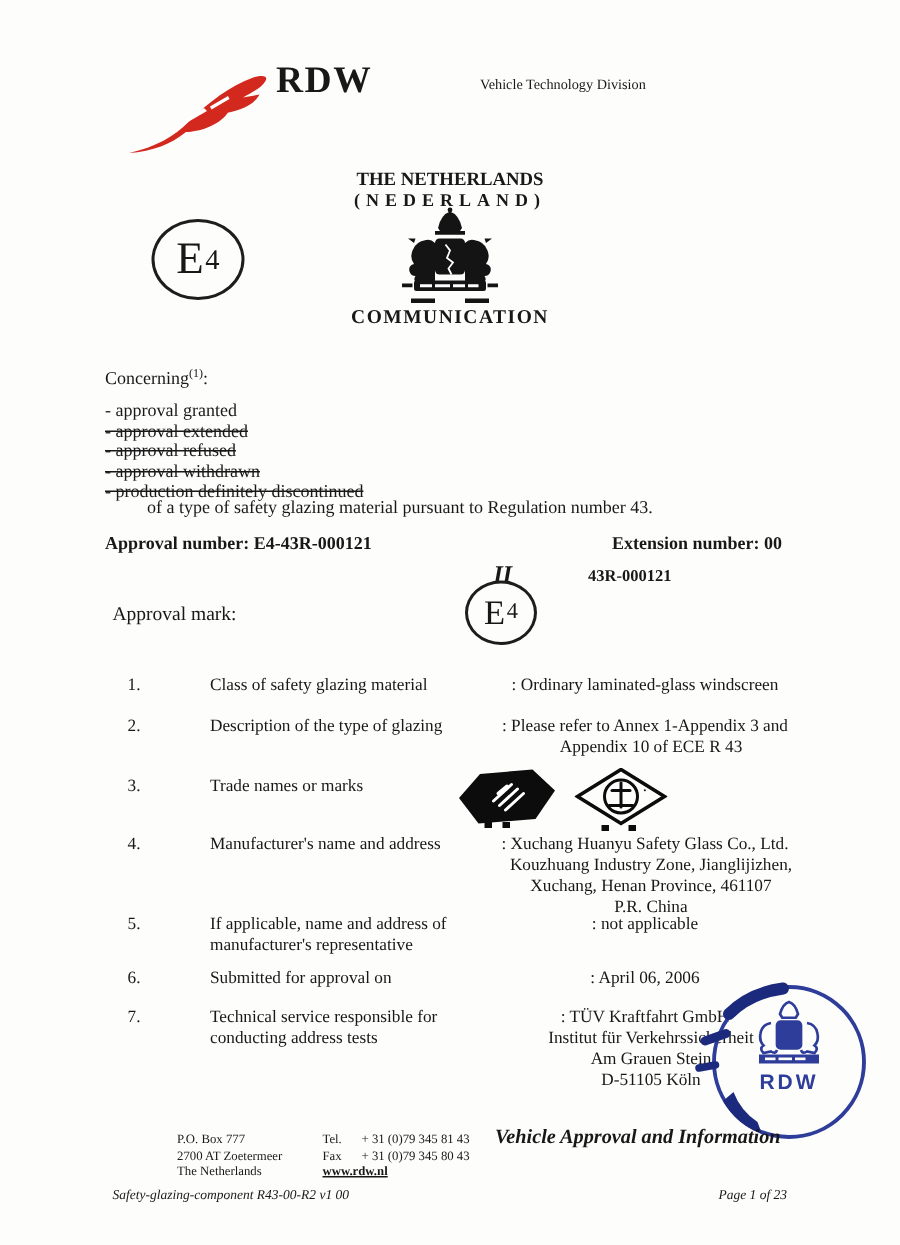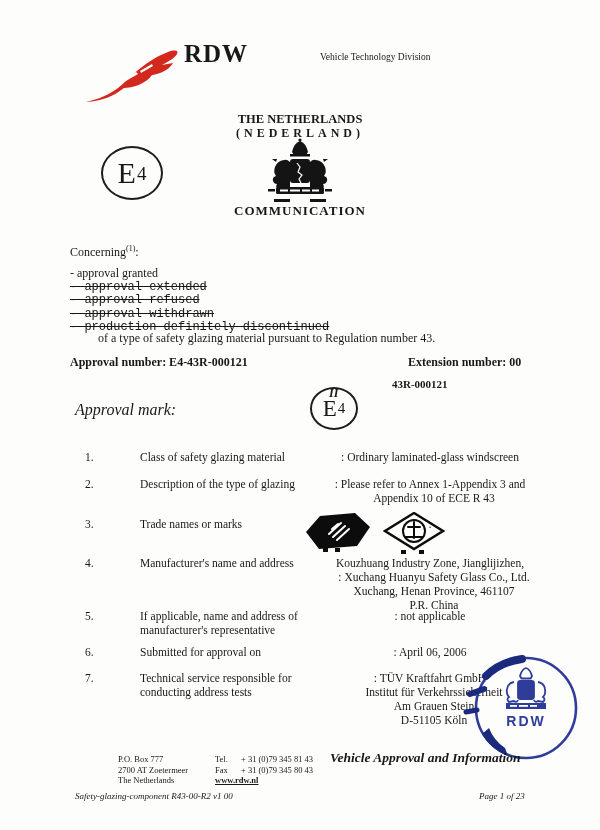--- a/index.html
+++ b/index.html
@@ -16,28 +16,28 @@
   .country-native{left:0;top:126px;width:600px;text-align:center;font-size:12px;font-weight:bold;letter-spacing:4px;}
   .communication{left:0;top:203px;width:600px;text-align:center;font-size:13px;font-weight:bold;letter-spacing:1px;}
   
   .e-circle{left:101px;top:146px;width:58px;height:50px;border:2.5px solid #1d1d1d;border-radius:50%;
     display:flex;align-items:center;justify-content:center;}
   .e-circle .e{font-size:30px;line-height:1;}
   .e-circle .d{font-size:19px;line-height:1;margin-left:1px;}
   
   .concerning{left:70px;top:244px;font-size:12px;}
   .concern-items{left:70px;top:267px;font-size:12px;line-height:13.5px;}
-  .struck{text-decoration:line-through;font-family:Liberation Mono, monospace;}
+  .struck{text-decoration:line-through;}
   .concern-footer{left:70px;top:331px;font-size:12px;margin-left:28px;}
   sup{font-size:8px;}
   
   .appr-num{left:70px;top:355px;font-size:12px;font-weight:bold;}
   .ext-num{left:408px;top:355px;font-size:12px;font-weight:bold;}
-  .appr-mark-label{left:75px;top:401px;font-size:16px;font-style:italic;}
-  .mark-roman{left:329px;top:386px;font-size:12px;font-weight:bold;font-style:italic;}
+  .appr-mark-label{left:75px;top:401px;font-size:13px;}
+  .mark-roman{left:329px;top:375px;font-size:16px;font-weight:bold;font-style:italic;}
   .mark-circle{left:310px;top:387px;width:44px;height:39px;border:2px solid #1d1d1d;border-radius:50%;
     display:flex;align-items:center;justify-content:center;}
   .mark-circle .e{font-size:23px;line-height:1;}
   .mark-circle .d{font-size:15px;line-height:1;margin-left:1px;}
   .mark-number{left:368px;top:378px;font-size:11px;font-weight:bold;margin-left:24px;}
   
   .row{position:absolute;left:85px;width:480px;font-size:11.5px;line-height:14px;}
   .row .num{position:absolute;left:0;top:0;}
   .row .label{position:absolute;left:55px;top:0;width:195px;}
   .row .val{position:absolute;left:210px;top:0;width:270px;text-align:center;}
@@ -186,22 +186,22 @@
     <rect x="36" y="38" width="5" height="4" fill="#0c0c0c"></rect>
   </svg>
 </div>
 
 <div class="row" style="top:556px;">
   <div class="num">4.</div>
   <div class="label">
       <div>Manufacturer's name and address</div>
     </div>
   <div class="val">
+    <div>: Xuchang Huanyu Safety Glass Co., Ltd.</div>
     <div>Kouzhuang Industry Zone, Jianglijizhen,</div>
-    <div>: Xuchang Huanyu Safety Glass Co., Ltd.</div>
     <div>Xuchang, Henan Province, 461107</div>
     <div>P.R. China</div>
   </div>
 </div>
 
 <div class="row" style="top:609px;">
   <div class="num">5.</div>
   <div class="label">
     <div>If applicable, name and address of</div>
     <div>manufacturer's representative</div>

